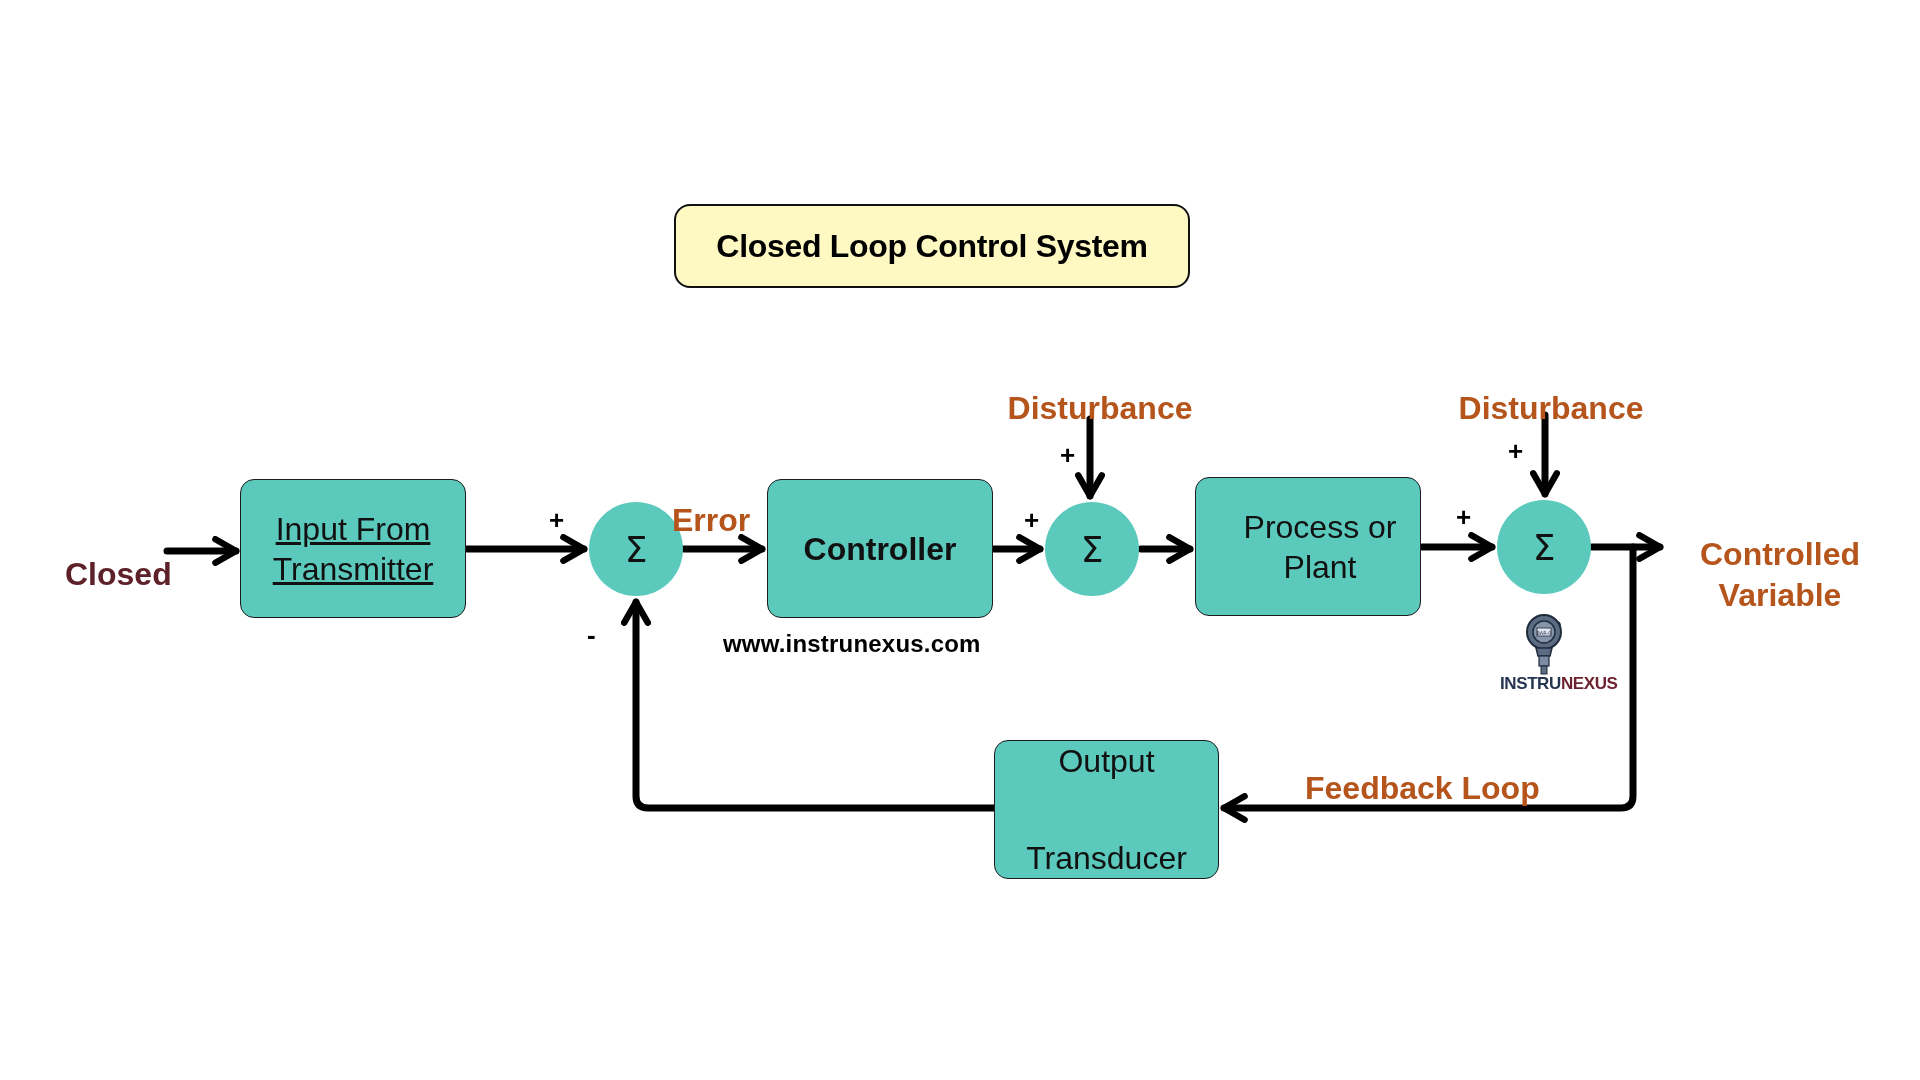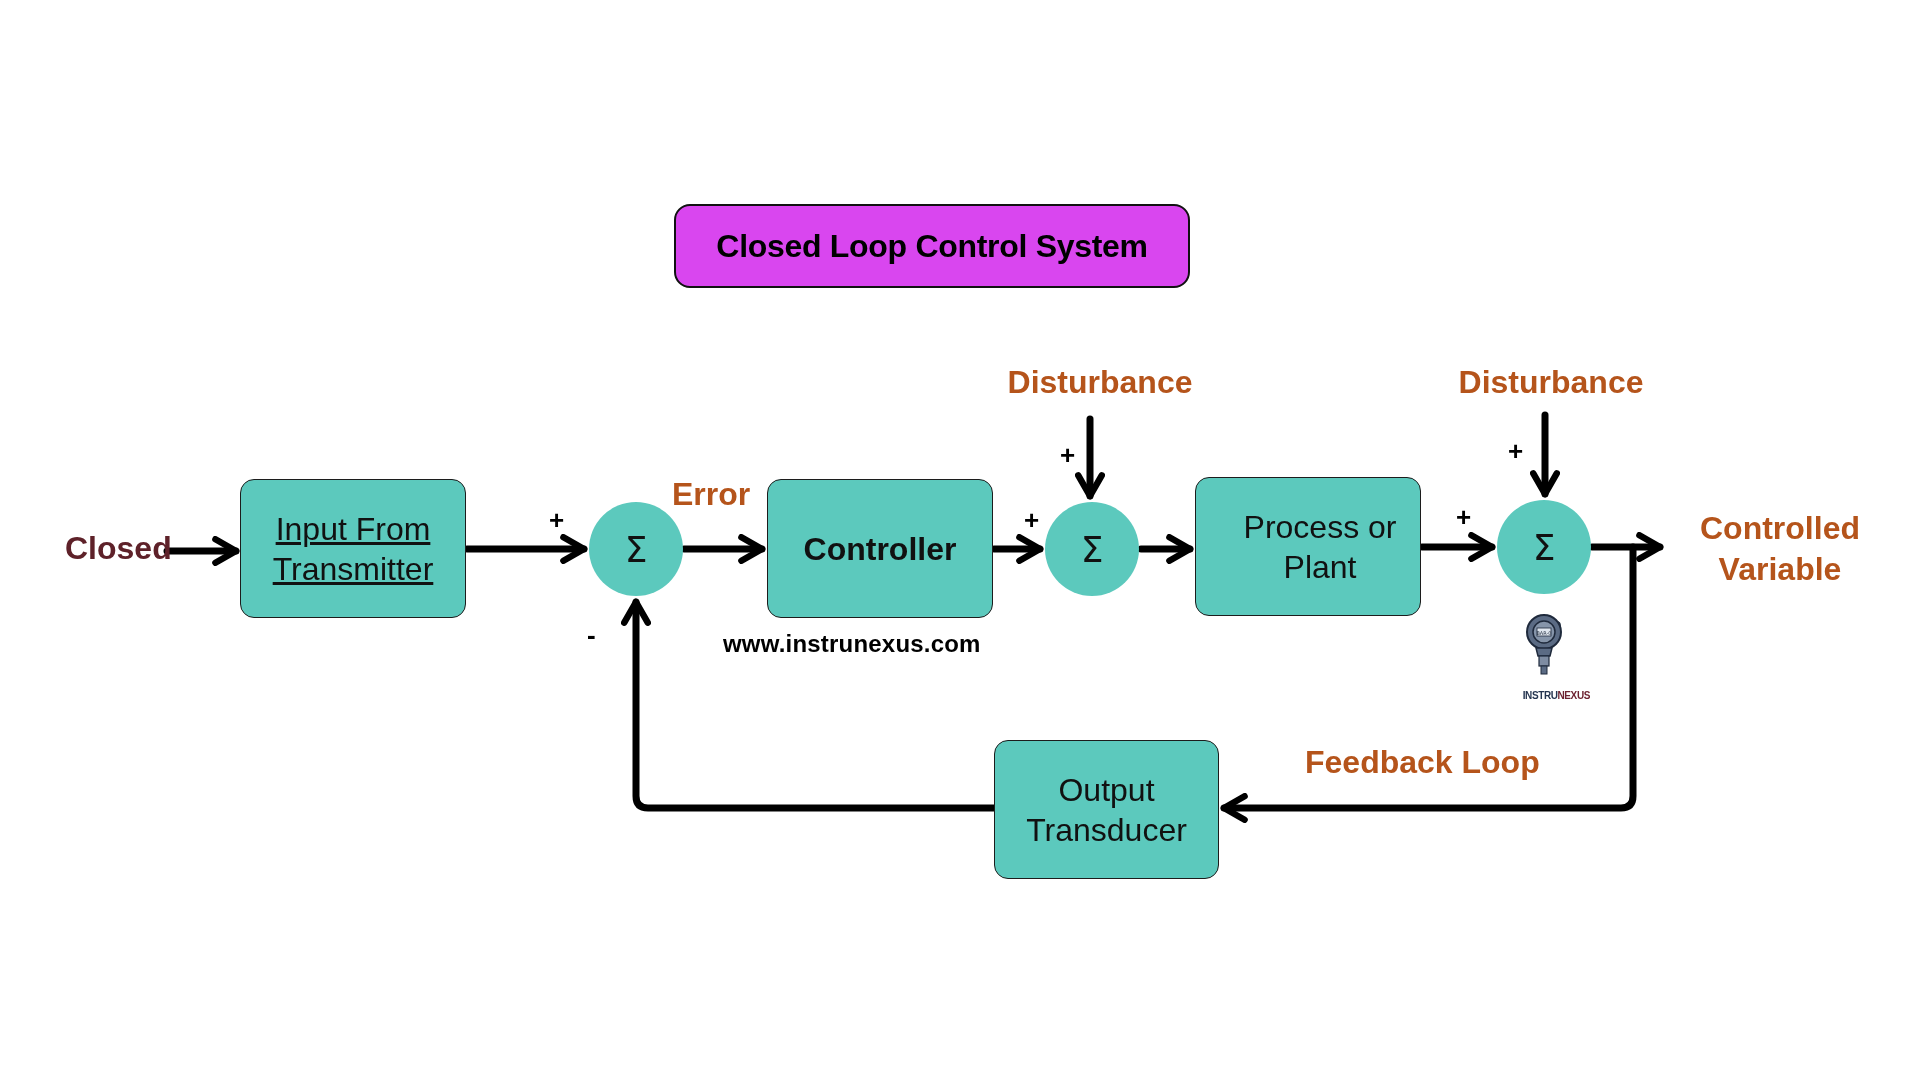--- a/index.html
+++ b/index.html
@@ -1,37 +1,37 @@
 <!DOCTYPE html>
 <html><head>
   <meta charset="utf-8">
   <style>
     html, body { margin: 0; padding: 0; background: #ffffff; }
     body { width: 1920px; height: 1080px; position: relative; overflow: hidden;
            font-family: "Liberation Sans", "DejaVu Sans", sans-serif; }
     #diagram { position: absolute; left: 0; top: 0; width: 1920px; height: 1080px; }
     .title-box { position: absolute; left: 674px; top: 204px; width: 516px; height: 84px;
-                 background: #d946ef; border: 2.5px solid #111; border-radius: 16px; box-sizing: border-box;
+                 background: #fef9c3; border: 2.5px solid #111; border-radius: 16px; box-sizing: border-box;
                  display: flex; align-items: center; justify-content: center; }
     .title-text { font-weight: bold; font-size: 32px; color: #000; letter-spacing: -0.3px; }
     .block { position: absolute; background: #5cc9bd; border: 1.6px solid #1c1c1c; border-radius: 14px;
              box-sizing: border-box; display: flex; flex-direction: column; align-items: center; justify-content: center;
              text-align: center; font-size: 32px; color: #111; line-height: 40px; }
     .block span { display: block; }
     .sum { position: absolute; width: 94px; height: 94px; border-radius: 50%; background: #5cc9bd;
            display: flex; align-items: center; justify-content: center; font-size: 36px; color: #111;
            font-family: "DejaVu Sans", sans-serif; }
-    .lbl { position: absolute; font-weight: bold; color: #b5541b; font-size: 32px; white-space: nowrap; }
+    .lbl { position: absolute; font-weight: bold; color: #b5541b; font-size: 32px; white-space: nowrap; margin-top: 26px; }
     .lbl.center { transform: translateX(-50%); text-align: center; }
     .lbl-input { color: #5e2129; }
     .sign { position: absolute; font-weight: bold; font-size: 26px; color: #000; }
     .web { position: absolute; left: 723px; top: 630px; font-weight: bold; font-size: 24px; color: #000; letter-spacing: 0.2px; }
     .logo { position: absolute; left: 1500px; top: 612px; width: 90px; height: 84px; }
-    .logo-text { position: absolute; left: 0; top: 78px; width: 90px; text-align: right; font-weight: bold;
-                 font-size: 10px; letter-spacing: -0.4px; font-family: "Liberation Sans Narrow", "Liberation Sans", sans-serif; }
+    .logo-text { position: absolute; left: 0; top: 62px; width: 90px; text-align: left; font-weight: bold;
+                 font-size: 17px; letter-spacing: -0.4px; font-family: "Liberation Sans Narrow", "Liberation Sans", sans-serif; }
     .logo-a { color: #253550; }
     .logo-b { color: #6d2230; }
   </style>
 </head>
 <body>
 
 <svg id="diagram" width="1920" height="1080" viewBox="0 0 1920 1080">
   <defs>
     <marker id="ah" viewBox="0 0 10 10" refX="8" refY="5" markerWidth="4.2" markerHeight="4.2" orient="auto" markerUnits="strokeWidth">
       <path d="M1,1 L8,5 L1,9" fill="none" stroke="#000" stroke-width="2.2" stroke-linecap="round" stroke-linejoin="round"></path>
@@ -96,21 +96,21 @@
   <span>Σ</span>
 </div>
 
 <div class="lbl center" style="left:1780px; top:508px; line-height:41px;">
   <div>Controlled</div>
   <div>Variable</div>
 </div>
 
 <div class="lbl" style="left:1305px; top:744px;">Feedback Loop</div>
 
-<div class="block" style="left:994px; top:740px; width:225px; height:139px;">
+<div class="block" style="left:994px; top:740px; width:225px; height:139px;justify-content:space-between;">
   <span>Output</span>
   <span>Transducer</span>
 </div>
 
 <div class="logo">
   <svg width="90" height="66" viewBox="0 0 90 66" style="position:absolute;left:0;top:0;">
     <rect x="50" y="10" width="10" height="14" rx="3" fill="#4a5a72" stroke="#1f2a3c" stroke-width="1.5"></rect>
     <circle cx="44" cy="20" r="17" fill="#5b6b84" stroke="#1f2a3c" stroke-width="2"></circle>
     <circle cx="44" cy="20" r="11" fill="#8695aa" stroke="#1f2a3c" stroke-width="1.5"></circle>
     <rect x="37" y="16" width="14" height="8" fill="#dfe6ef" stroke="#1f2a3c" stroke-width="0.8"></rect>

